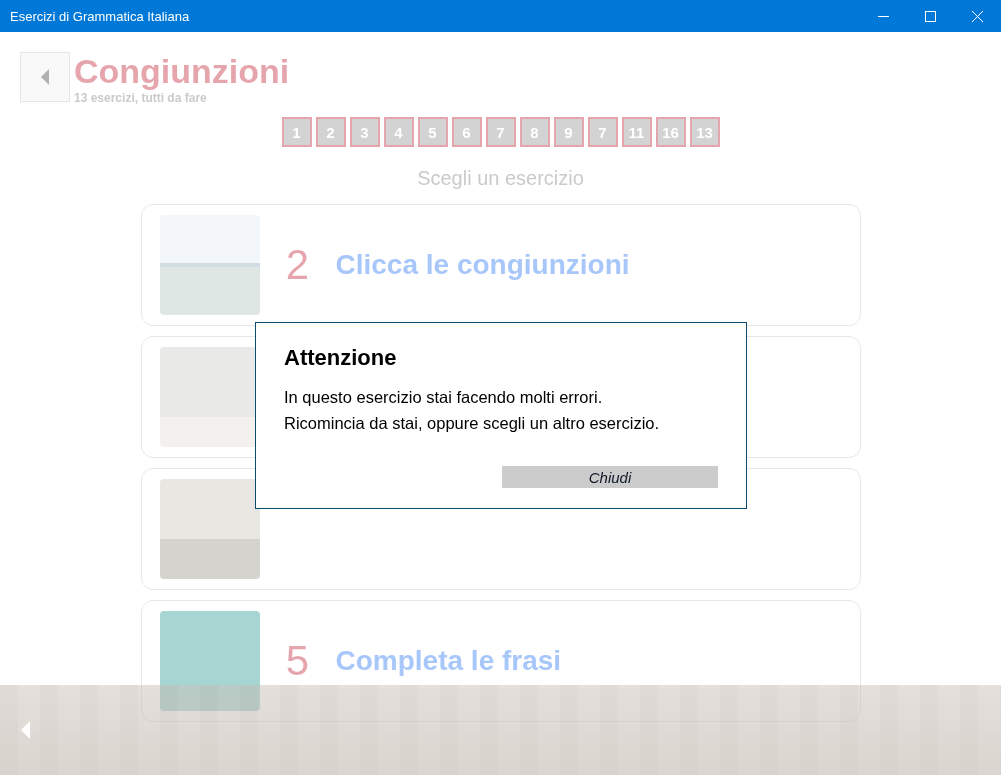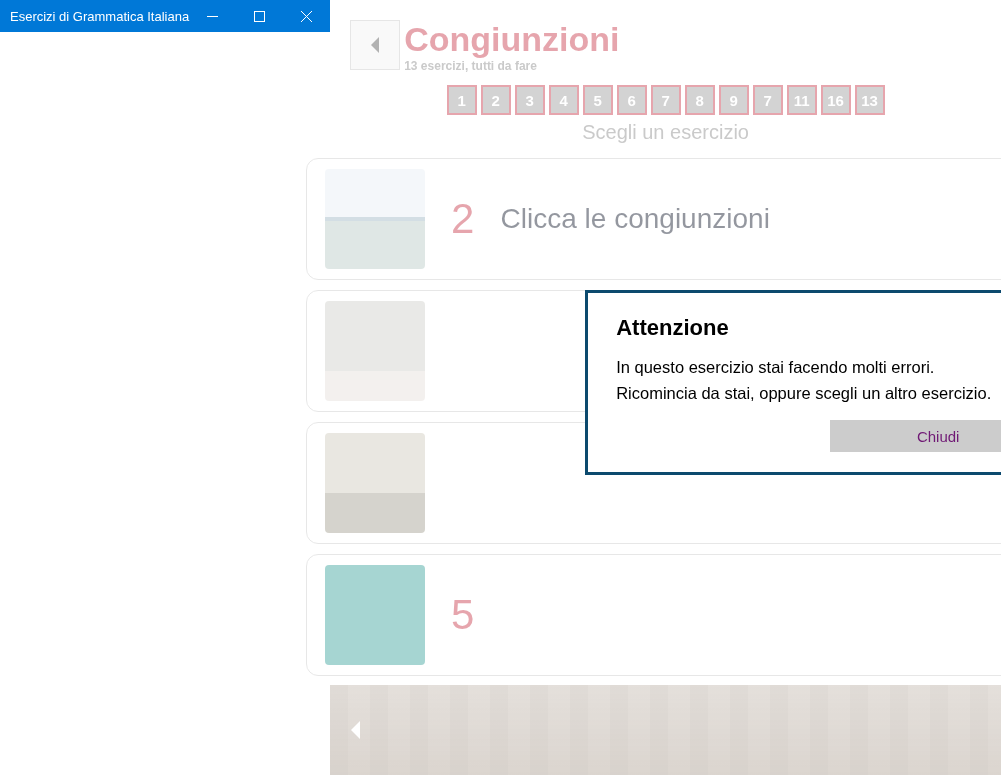--- a/index.html
+++ b/index.html
@@ -1,60 +1,60 @@
 <!DOCTYPE html>
 <html><head>
 <meta charset="utf-8">
 <style>
   * { box-sizing: border-box; margin: 0; padding: 0; }
   html, body { width: 1001px; height: 775px; font-family: "Segoe UI", Tahoma, sans-serif; overflow: hidden; background: #fff; }
-  .window { width: 1001px; height: 775px; display: flex; flex-direction: row; position: relative; }
+  .window { width: 1001px; height: 775px; display: flex; flex-direction: column; position: relative; }
   .titlebar { height: 32px; background: #0078d7; color: #fff; display: flex; align-items: center; justify-content: space-between; padding-left: 10px; font-size: 13px; }
   .title-text { flex: 1; }
   .win-controls { display: flex; height: 100%; }
   .win-btn { width: 47px; height: 32px; display: flex; align-items: center; justify-content: center; color: #fff; }
   .win-btn svg { stroke: #fff; }
   .client { flex: 1; position: relative; background: #fff; }
   
   .content-wrap { position: absolute; inset: 0; opacity: 0.45; }
 
   .header-area { padding: 20px 0 0 20px; display: flex; align-items: flex-start; gap: 4px; }
   .back-btn { width: 50px; height: 50px; border: 1px solid #c9c9c9; background: #f3f3f3; display:flex; align-items:center; justify-content:center; }
   .back-btn svg { fill: #555; }
   .header-texts h1 { color: #c83848; font-size: 34px; font-weight: 600; }
   .header-texts .subtitle { color: #888; font-size: 12px; font-weight: 700; }
 
   .ex-numbers { margin-top: 12px; display: flex; justify-content: center; gap: 4px; }
   .ex-num { width: 30px; height: 30px; background: #9e9e9e; color: #fff; font-weight:700; font-size: 15px; display:flex; align-items:center; justify-content:center; border: 2px solid #c83848; }
-  .choose-label { text-align: center; color: #888; font-size: 20px; margin-top: 6px; }
+  .choose-label { text-align: center; color: #888; font-size: 20px; margin-top: 20px; }
 
   .cards { margin-top: 14px; display:flex; flex-direction:column; align-items:center; gap: 10px; }
   .card { width: 720px; height: 122px; border: 1px solid #ccc; border-radius: 12px; display:flex; align-items:center; padding: 10px 18px; gap: 18px; background:#fff; }
   .thumb { width: 100px; height: 100px; background: #d7dee4; border-radius: 4px; position:relative; overflow:hidden; }
   .thumb.river { background: linear-gradient(#e8eef4 0 48%, #9fb7c4 48% 52%, #b9ccc7 52% 100%); }
   .thumb.palace { background: linear-gradient(#d0d0cb 0 70%, #e6e0db 70% 100%); }
   .thumb.church { background: linear-gradient(#cfcbbd 0 60%, #a3a08f 60% 100%); }
   .thumb.statue { background: linear-gradient(#3aa39c 0 100%); }
   .card-num { font-size: 42px; font-weight: 400; color: #c83848; width: 40px; text-align:center; }
-  .card-title { font-size: 28px; color: #0f172a; font-weight: 400; }
+  .card-title { font-size: 28px; color: #3b82f6; font-weight: 700; }
 
   .footer-img { position:absolute; left:0; right:0; bottom:0; height: 90px;
     background:
       linear-gradient(to top, rgba(130,110,90,0.55), rgba(130,110,90,0.35)),
       repeating-linear-gradient(90deg, rgba(100,80,60,0.25) 0 18px, rgba(160,140,120,0.25) 18px 40px);
   }
   .footer-arrow { position:absolute; left: 18px; bottom: 30px; }
   .footer-arrow svg { fill: #fff; }
 
   
-  .modal { position:absolute; left: 255px; top: 290px; width: 492px; background:#fff; border: 3px solid #0c4a6e; padding: 22px 28px 20px 28px; }
+  .modal { position:absolute; left: 255px; top: 290px; width: 492px; background:#fff; border: 1px solid #0c4a6e; padding: 22px 28px 20px 28px; }
   .modal h2 { font-size: 22px; font-weight: 600; margin-bottom: 14px; }
-  .modal p { font-size: 16.5px; line-height: 1.55; margin-bottom: 14px; }
+  .modal p { font-size: 16.5px; line-height: 1.55; margin-bottom: 30px; }
   .modal-actions { display:flex; justify-content:flex-end; }
-  .modal-btn { width: 216px; height: 32px; background: #ccc; border: none; font-size: 15px; color:#701a75; cursor:pointer; }
+  .modal-btn { width: 216px; height: 22px; background: #ccc; border: none; font-size: 15px; color:#0f172a; cursor:pointer;font-style:italic; }
 
   .white-overlay { position:absolute; inset:0; background:rgba(255,255,255,0.02); }
 </style>
 </head>
 <body>
 
 <div class="window">
 
   <div class="titlebar">
     <span class="title-text">Esercizi di Grammatica Italiana</span>
@@ -122,20 +122,21 @@
           <div class="card-title"></div>
         </div>
         <div class="card">
           <div class="thumb church"></div>
           <div class="card-num"></div>
           <div class="card-title"></div>
         </div>
         <div class="card">
           <div class="thumb statue"></div>
           <div class="card-num">5</div>
+          <div class="card-title">Completa le frasi</div>
         </div>
       </div>
 
       <div class="footer-img"></div>
       <div class="footer-arrow">
         <svg width="14" height="22" viewBox="0 0 14 22">
             <polygon points="12,2 3,11 12,20"></polygon>
           </svg>
       </div>
     </div>

